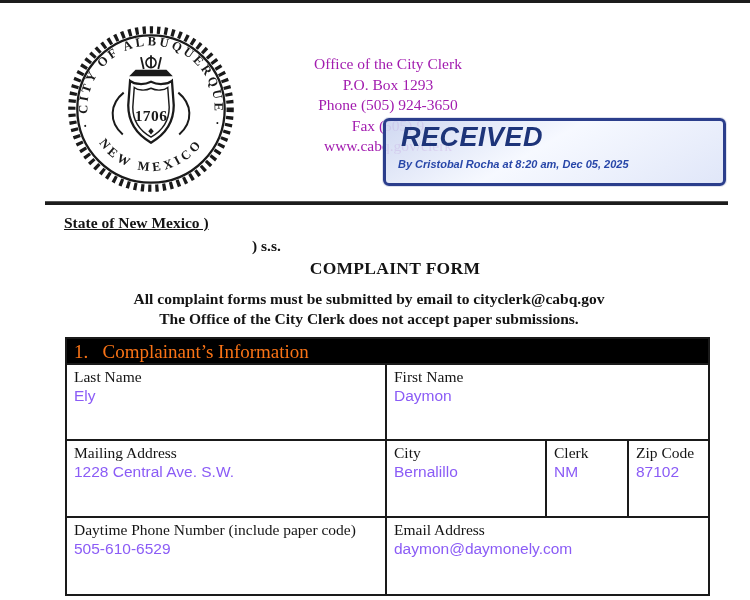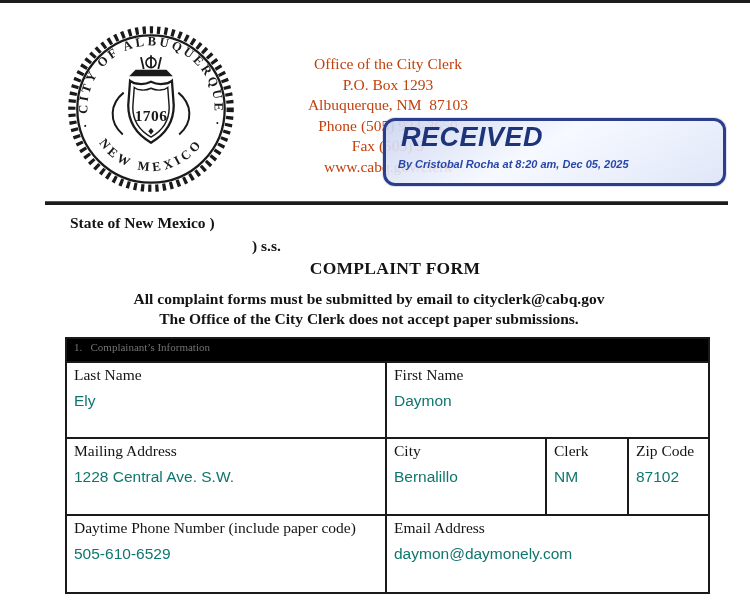--- a/index.html
+++ b/index.html
@@ -4,63 +4,63 @@
 <style>
   html,body{margin:0;padding:0;background:#ffffff;}
   .page{
     position:relative;width:750px;height:600px;background:#ffffff;
     font-family:"Liberation Serif",serif;color:#141414;overflow:hidden;
   }
   .top-border{position:absolute;left:0;top:0;width:750px;height:3px;background:#1c1c1c;}
   .seal{position:absolute;left:60px;top:18px;width:182px;height:182px;}
   .contact{
     position:absolute;left:250px;top:54px;width:276px;text-align:center;
-    font-size:15.5px;line-height:20.6px;color:#c2410c;z-index:1;
+    font-size:15.5px;line-height:20.6px;color:#a21caf;z-index:1;
   }
   .contact div{white-space:pre;}
   .stamp{
     position:absolute;left:383px;top:118px;width:337px;height:62px;z-index:5;
-    border:3px solid #2b3e8c;border-radius:12px;
+    border:3px solid #2b3e8c;border-radius:6px;
     background:linear-gradient(150deg,rgba(204,213,240,0.93) 0%,rgba(245,248,255,0.86) 45%,rgba(221,228,248,0.91) 100%);
     box-shadow:0 0 0 1px rgba(43,62,140,0.15);
   }
   .stamp-title{
     position:absolute;left:15px;top:1px;
     font-family:"Liberation Sans",sans-serif;font-style:italic;font-weight:bold;
     font-size:27px;letter-spacing:0.5px;color:#1d3479;
   }
   .stamp-sub{
     position:absolute;left:12px;top:37px;white-space:pre;
     font-family:"Liberation Sans",sans-serif;font-style:italic;font-weight:bold;
     font-size:11px;color:#2746a8;
   }
   .rule{position:absolute;left:45px;top:201px;width:683px;height:3px;background:#1c1c1c;
         border-top:1px solid #555;}
   .jurat{position:absolute;font-weight:bold;font-size:15.5px;white-space:pre;}
-  .jurat-state{left:70px;top:214px;}
+  .jurat-state{left:64px;top:214px;text-decoration:underline;}
   .jurat-ss{left:252px;top:237px;}
   .jurat-county{left:65px;top:252px;}
   .form-title{position:absolute;left:65px;top:258px;width:660px;text-align:center;
               font-weight:bold;font-size:17.5px;letter-spacing:0.3px;}
   .instr{position:absolute;left:39px;width:660px;text-align:center;font-weight:bold;font-size:15.5px;}
   .instr1{top:290px;}
   .instr2{top:310px;}
   table.form-table{
     position:absolute;left:65px;top:337px;width:643px;
     border-collapse:collapse;table-layout:fixed;
   }
   table.form-table td{
     border:2px solid #1a1a1a;vertical-align:top;padding:2px 6px 0 7px;overflow:hidden;
   }
   td.section-header{
-    background:#000;color:#737373;font-size:11px;white-space:pre;
+    background:#000;color:#f97316;font-size:19px;white-space:pre;
     padding:1px 6px 2px 16px;height:20px;vertical-align:middle;
   }
   .lbl{font-family:"Liberation Serif",serif;font-size:15.5px;line-height:19px;}
-  .val{font-family:"Liberation Sans",sans-serif;font-size:15.5px;line-height:19px;margin-top:7px;color:#0f766e;}
+  .val{font-family:"Liberation Sans",sans-serif;font-size:15.5px;line-height:19px;margin-top:0;color:#8b5cf6;}
   tr.r1 td{height:72px;}
   tr.r2 td{height:73px;}
   tr.r3 td{height:74px;}
 </style>
 </head>
 <body>
 
 <div class="page">
 
   <div class="top-border"></div>
@@ -87,21 +87,20 @@
       <path d="M 0,-30 C 8,-26 18,-27 23,-31 L 25,-4 C 25,16 14,29 0,37 C -14,29 -25,16 -25,-4 L -23,-31 C -18,-27 -8,-26 0,-30 Z" fill="#ffffff" stroke="#1a1a1a" stroke-width="2.5"></path>
       <path d="M 0,-30 C 8,-26 18,-27 23,-31 L 25,-4 C 25,16 14,29 0,37 C -14,29 -25,16 -25,-4 L -23,-31 C -18,-27 -8,-26 0,-30 Z" transform="translate(0,1.2) scale(0.8)" fill="none" stroke="#1a1a1a" stroke-width="2"></path>
       <text y="13" text-anchor="middle" font-family="Liberation Serif, serif" font-weight="bold" font-size="17" letter-spacing="0.5" fill="#1a1a1a">1706</text>
       <path d="M 0,21 L 3,24.5 L 0,28 L -3,24.5 Z" fill="#1a1a1a"></path>
     </g>
   </svg>
 
   <div class="contact">
     <div>Office of the City Clerk</div>
     <div>P.O. Box 1293</div>
-    <div>Albuquerque, NM  87103</div>
     <div>Phone (505) 924-3650</div>
     <div>Fax (505) 9</div>
     <div>www.cabq.gov/clerk</div>
   </div>
 
   <div class="stamp">
     <div class="stamp-title">RECEIVED</div>
     <div class="stamp-sub">By Cristobal Rocha at 8:20 am, Dec 05, 2025</div>
   </div>
 

